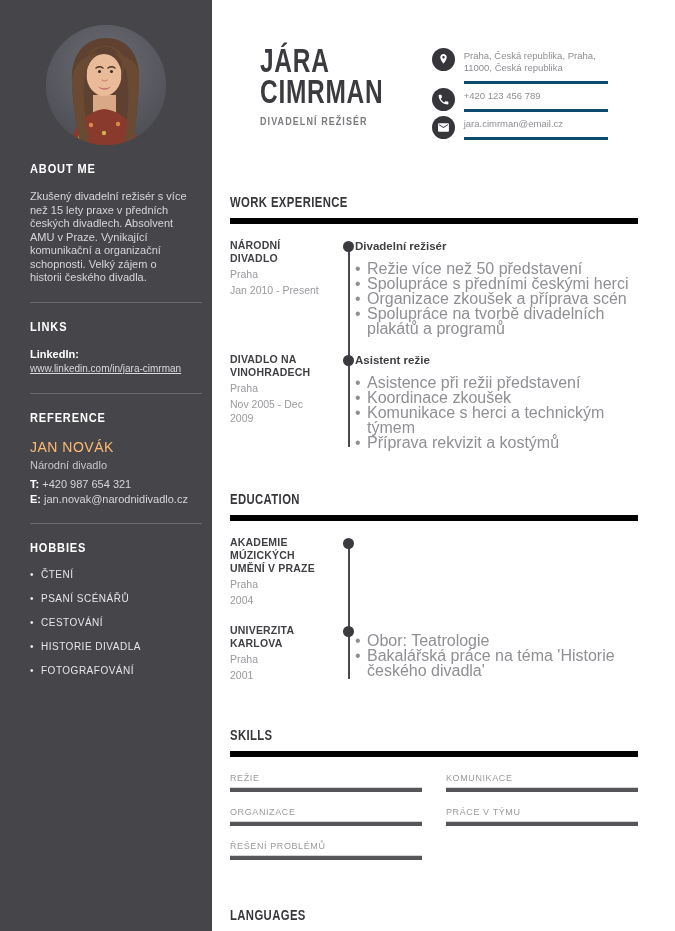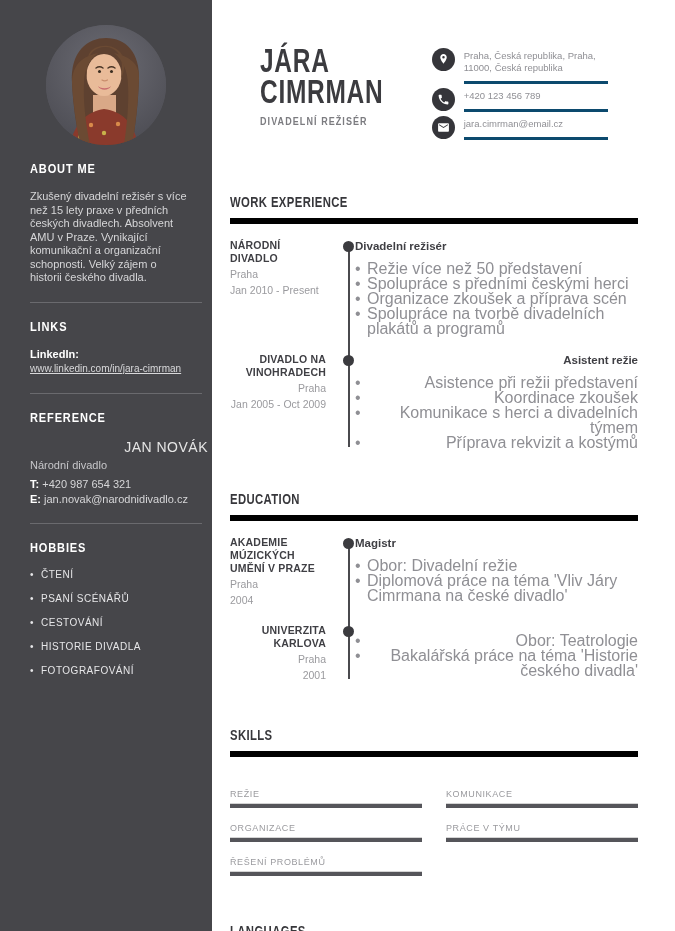--- a/index.html
+++ b/index.html
@@ -19,21 +19,21 @@
   .sidebar{width:212px;flex:0 0 212px;background:var(--sidebar_bg);color:var(--side_text);padding:25px 0 0 0;}
   .photo-wrap{width:120px;height:120px;border-radius:50%;overflow:hidden;margin:0 auto;background:#55555c;}
   .photo-wrap svg{display:block;width:100%;height:100%;}
   .s-section{padding:16px 4px 0 30px;}
   .s-head{color:#ffffff;font-weight:700;font-size:13px;letter-spacing:1px;transform:scaleX(.85);transform-origin:left center;white-space:nowrap;margin-bottom:14px;}
   .about-text{font-size:11px;line-height:13.5px;color:var(--side_text);width:158px;}
   .sep{border:none;border-top:1px solid #6a6a6e;margin:17px 10px 0 30px;}
   .link-item{margin-bottom:14px;}
   .link-label{font-size:11px;font-weight:700;color:#ffffff;margin-bottom:2px;}
   .link-url{font-size:10px;color:#d8d8da;text-decoration:underline;line-height:14px;word-break:break-all;display:block;cursor:pointer;}
-  .ref-name{font-size:14px;letter-spacing:.5px;color:#e5e5e5;margin-top:2px;text-align:right;}
+  .ref-name{font-size:14px;letter-spacing:.5px;color:#fdba74;margin-top:2px;}
   .ref-org{font-size:11px;color:#c6c6c9;margin-top:4px;}
   .ref-line{font-size:11px;color:#d6d6d8;margin-top:7px;line-height:13px;}
   .ref-line + .ref-line{margin-top:2px;}
   .ref-line b{color:#ffffff;}
   .hobby-list{list-style:none;}
   .hobby-list li{font-size:10px;letter-spacing:.5px;color:#e6e6e8;margin-bottom:13px;}
   .hobby-list li::before{content:"•";margin-right:7px;}
 
   
   .main{flex:1;padding:45px 37px 0 18px;}
@@ -45,32 +45,32 @@
   .c-ico{width:23px;height:23px;border-radius:50%;background:#35353a;flex:0 0 23px;display:flex;align-items:center;justify-content:center;margin-right:9px;margin-top:1px;}
   .c-ico svg{width:13px;height:13px;fill:#ffffff;}
   .c-text{flex:1;font-size:9.5px;line-height:12px;color:var(--muted);padding:3px 0 7px;border-bottom:3px solid #0c4a6e;}
 
   .sec{margin-top:47px;}
   .sec-head{border-bottom:6px solid #000000;padding-bottom:7px;}
   .sec-head span{display:inline-block;font-size:14.5px;font-weight:700;letter-spacing:.5px;color:#37373b;transform:scaleX(.78);transform-origin:left center;white-space:nowrap;}
   .entries{position:relative;margin-top:15px;}
   .vline{position:absolute;left:118px;top:9px;bottom:3px;width:2px;background:#4a4a4e;}
   .entry{display:flex;position:relative;margin-bottom:17px;}
-  .entry:last-child{margin-bottom:0;text-align:right;}
+  .entry:last-child{margin-bottom:0;}
   .dot{position:absolute;left:113px;top:2px;width:11px;height:11px;border-radius:50%;background:#3b3b3f;}
   .meta{flex:0 0 110px;padding-right:14px;}
   .m-org{font-size:10.5px;font-weight:700;color:#3f3f44;line-height:13px;letter-spacing:.2px;}
   .m-sub{font-size:10.5px;color:#9a9a9e;line-height:14px;margin-top:2px;}
   .desc{flex:1;margin-left:15px;}
   .role{font-size:11.5px;font-weight:700;color:#3f3f44;margin-top:1px;}
   .bullets{list-style:none;margin-top:9px;}
   .bullets li{font-size:16px;color:var(--muted);line-height:15px;padding-left:12px;position:relative;}
   .bullets li::before{content:"•";position:absolute;left:0;color:var(--muted);}
 
-  .grid2{display:grid;grid-template-columns:1fr 1fr;column-gap:24px;row-gap:15px;margin-top:32px;}
+  .grid2{display:grid;grid-template-columns:1fr 1fr;column-gap:24px;row-gap:15px;margin-top:16px;}
   .bar-item .bar-label{font-size:9px;letter-spacing:.6px;color:#9a9a9e;}
   .bar-track{margin-top:4px;height:5px;background:var(--bar_light);border-top:1px solid #d4d4d4;}
   .bar-fill{height:100%;background:var(--bar_dark);}
 </style>
 </head>
 <body>
 
 <div class="page">
 
   <aside class="sidebar">
@@ -210,29 +210,29 @@
               <li>Organizace zkoušek a příprava scén</li>
               <li>Spolupráce na tvorbě divadelních plakátů a programů</li>
             </ul>
           </div>
         </article>
 
         <article class="entry">
           <div class="meta">
             <div class="m-org">DIVADLO NA VINOHRADECH</div>
             <div class="m-sub">Praha</div>
-            <div class="m-sub">Jan 2005 - Oct 2009</div>
+            <div class="m-sub">Nov 2005 - Dec 2009</div>
           </div>
           <div class="dot"></div>
           <div class="desc">
             <div class="role">Asistent režie</div>
             <ul class="bullets">
               <li>Asistence při režii představení</li>
               <li>Koordinace zkoušek</li>
-              <li>Komunikace s herci a divadelních týmem</li>
+              <li>Komunikace s herci a technickým týmem</li>
               <li>Příprava rekvizit a kostýmů</li>
             </ul>
           </div>
         </article>
       </div>
     </section>
 
     <section class="sec" style="margin-top:40px;">
       <div class="sec-head">
         <span>EDUCATION</span>
@@ -240,27 +240,20 @@
       <div class="entries">
         <div class="vline"></div>
 
         <article class="entry">
           <div class="meta">
             <div class="m-org">AKADEMIE MÚZICKÝCH UMĚNÍ V PRAZE</div>
             <div class="m-sub">Praha</div>
             <div class="m-sub">2004</div>
           </div>
           <div class="dot"></div>
-          <div class="desc">
-            <div class="role">Magistr</div>
-            <ul class="bullets">
-              <li>Obor: Divadelní režie</li>
-              <li>Diplomová práce na téma 'Vliv Járy Cimrmana na české divadlo'</li>
-            </ul>
-          </div>
         </article>
 
         <article class="entry">
           <div class="meta">
             <div class="m-org">UNIVERZITA KARLOVA</div>
             <div class="m-sub">Praha</div>
             <div class="m-sub">2001</div>
           </div>
           <div class="dot"></div>
           <div class="desc">

